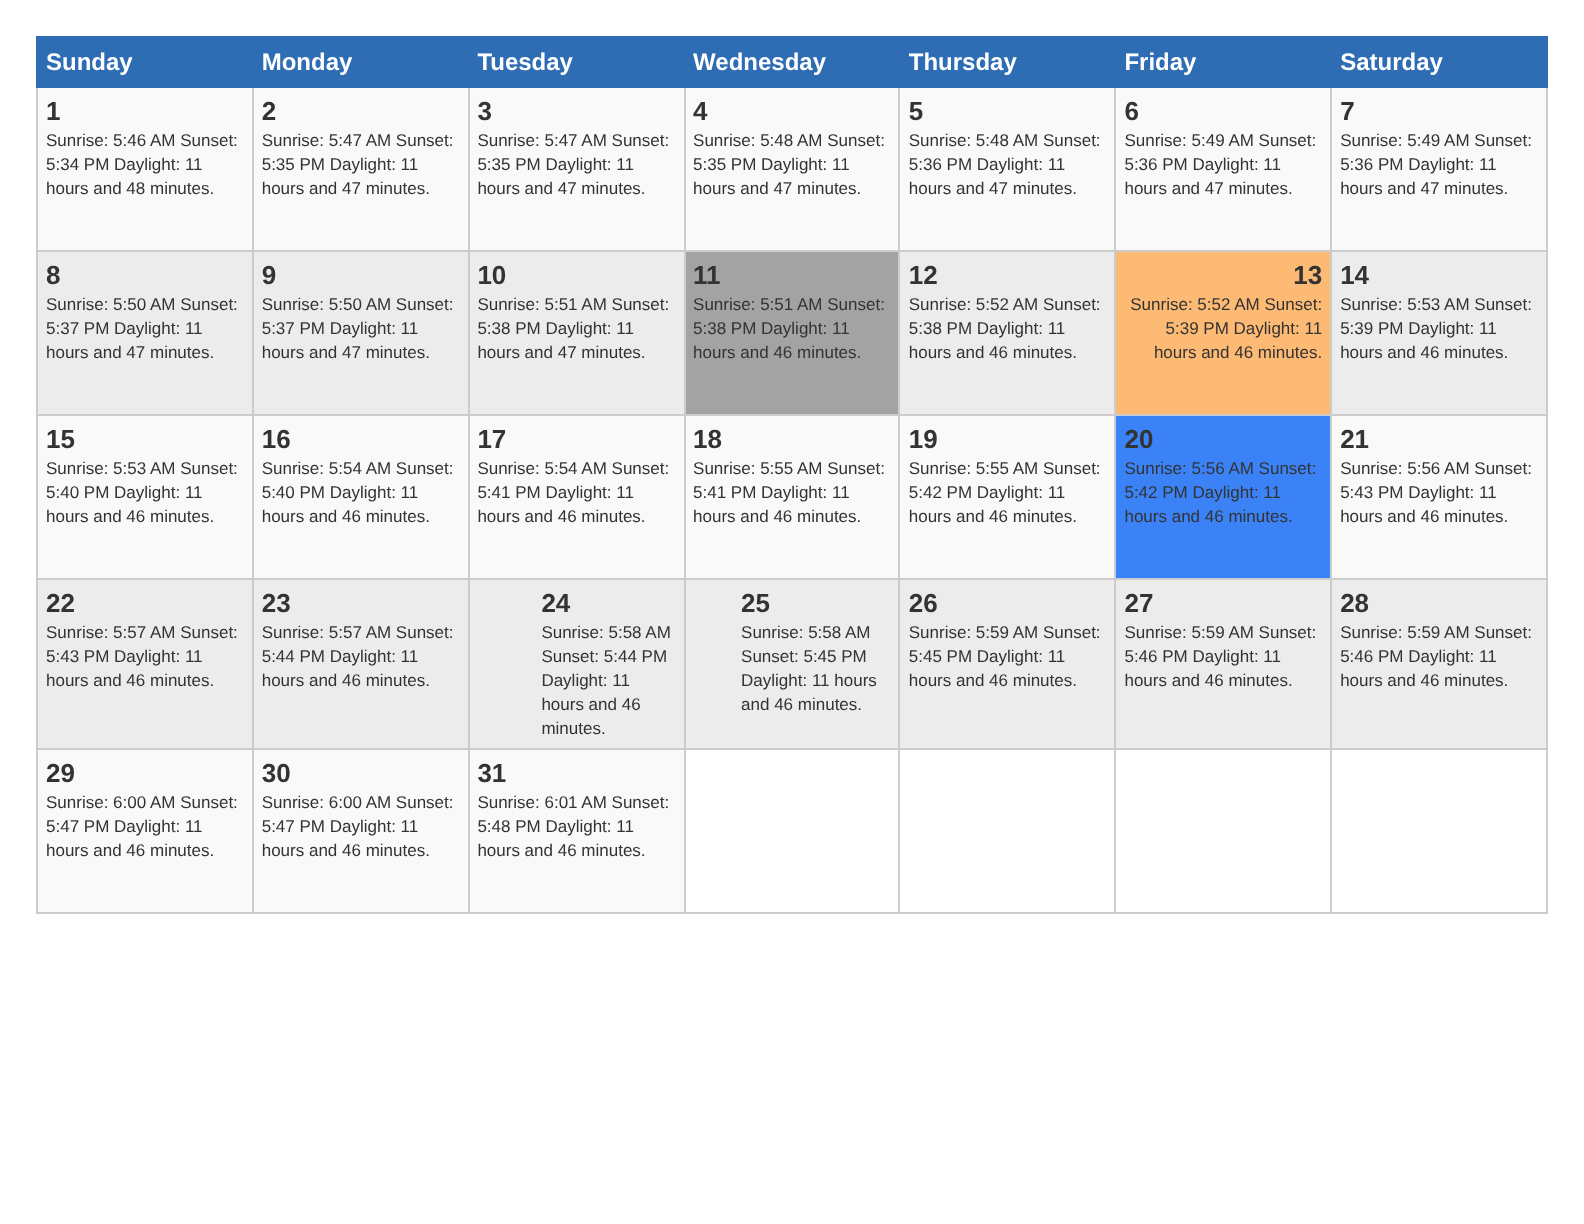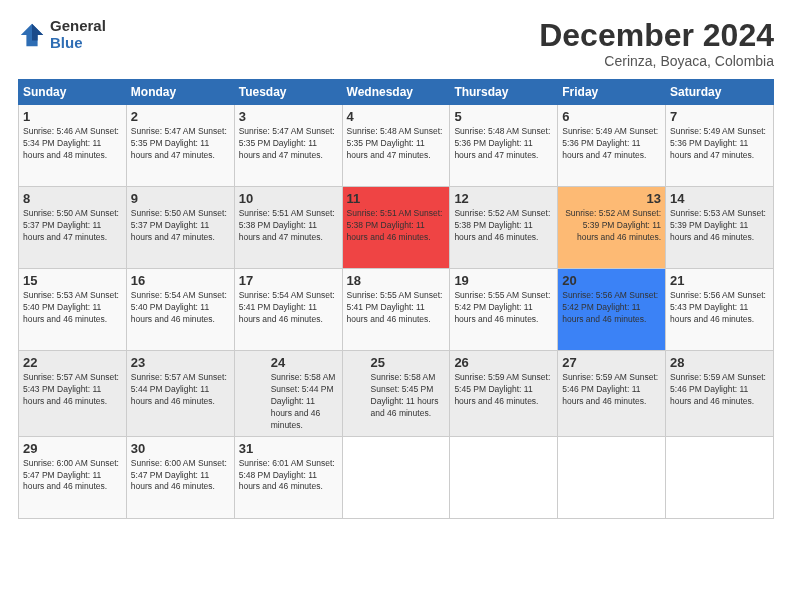--- a/index.html
+++ b/index.html
@@ -84,38 +84,20 @@
       color: #333;
     }
     .empty-cell {
       background: #fff !important;
     }
   </style>
 </head>
 <body>
 
 <div class="page">
-  <div class="header">
-    <div class="logo">
-      <svg class="logo-icon" viewBox="0 0 40 40">
-        <polygon points="20,4 36,20 28,20 28,36 12,36 12,20 4,20" fill="#2E6DB4"></polygon>
-        <polygon points="20,4 36,20 28,20 28,28 20,28" fill="#1a4a8a"></polygon>
-      </svg>
-      <div>
-        <div style="font-size:15px; font-weight:bold; color:#333; line-height:1.1;">
-          <span>General</span><br>
-          <span style="color:#2E6DB4;">Blue</span>
-        </div>
-      </div>
-    </div>
-    <div class="title-block">
-      <div class="month-title">December 2024</div>
-      <div class="location">Cerinza, Boyaca, Colombia</div>
-    </div>
-  </div>
 
   <table>
     <thead>
       <tr>
         <th>Sunday</th>
         <th>Monday</th>
         <th>Tuesday</th>
         <th>Wednesday</th>
         <th>Thursday</th>
         <th>Friday</th>
@@ -189,21 +171,21 @@
 Daylight: 11 hours
 and 47 minutes.</div>
           </td>
           <td style="background: rgb(236, 236, 236);">
             <span class="day-num">10</span>
             <div class="day-info">Sunrise: 5:51 AM
 Sunset: 5:38 PM
 Daylight: 11 hours
 and 47 minutes.</div>
           </td>
-          <td style="background: #ef4444;">
+          <td style="background: #a3a3a3;">
             <span class="day-num">11</span>
             <div class="day-info">Sunrise: 5:51 AM
 Sunset: 5:38 PM
 Daylight: 11 hours
 and 46 minutes.</div>
           </td>
           <td style="background: rgb(236, 236, 236);">
             <span class="day-num">12</span>
             <div class="day-info">Sunrise: 5:52 AM
 Sunset: 5:38 PM

